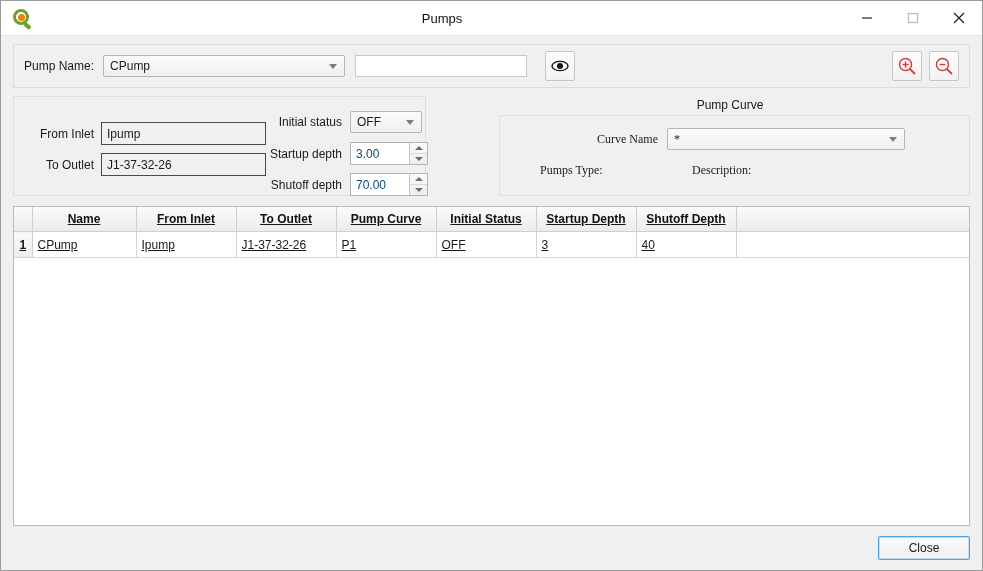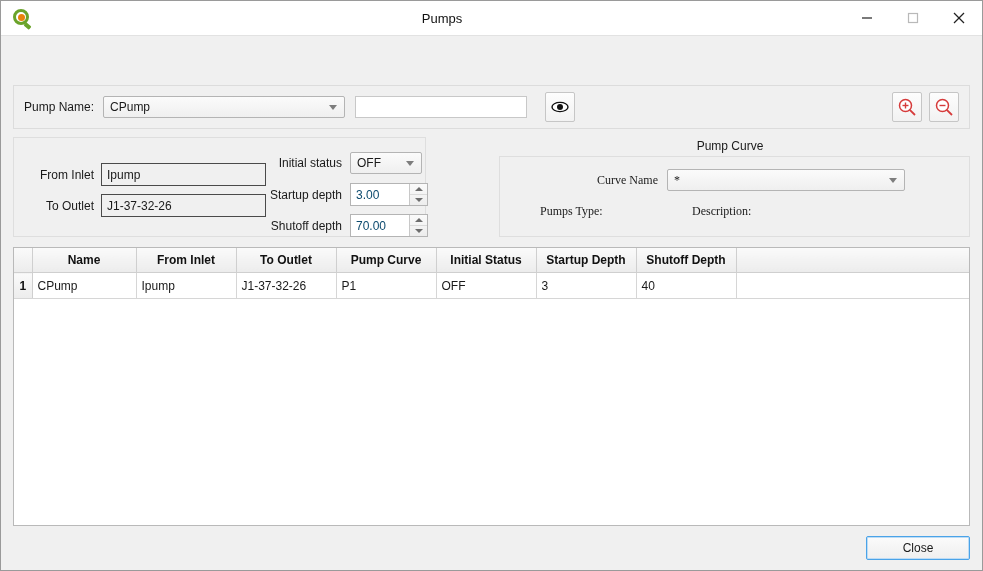--- a/index.html
+++ b/index.html
@@ -90,21 +90,20 @@
     flex: 0 0 auto;
   }
   #toolbar {
     height: 44px;
     border: 1px solid #dcdcdc;
     background: #f0f0f0;
     display: flex;
     align-items: center;
     padding: 0 10px;
     box-sizing: border-box;
-    margin-top: 41px;
   }
   .lbl { color: #1a1a1a; white-space: nowrap; }
   #pump-name-label { margin-right: 9px; font-size: 12px; }
 
   .combo {
     position: relative;
     height: 22px;
     border: 1px solid #b4b4b4;
     border-radius: 2px;
     background: linear-gradient(to bottom, #fbfbfb 0%, #efefef 100%);
@@ -313,20 +312,21 @@
     flex: 1 1 auto;
     overflow: hidden;
     box-sizing: border-box;
     position: relative;
   }
   table.grid {
     border-collapse: collapse;
     width: 100%;
     table-layout: fixed;
     font-size: 12px;
+    text-decoration: underline;
   }
   table.grid th {
     height: 24px;
     background: linear-gradient(to bottom, #fafafa 0%, #ececec 100%);
     border-right: 1px solid #cfcfcf;
     border-bottom: 1px solid #cfcfcf;
     font-weight: bold;
     color: #111111;
     font-size: 12px;
     text-align: center;
@@ -380,21 +380,21 @@
     font-size: 12px;
     color: #1a1a1a;
     padding: 0 11px;
     cursor: default;
     box-sizing: border-box;
     display: flex;
     align-items: center;
     justify-content: center;
   }
   #close-button {
-    width: 104px;
+    width: 92px;
     margin-left: 10px;
     border: 1px solid #4aa3e8;
     box-shadow: 0 0 0 1px #bddcf5 inset;
   }
 </style>
 </head>
 <body>
 
 <div id="window">
 

